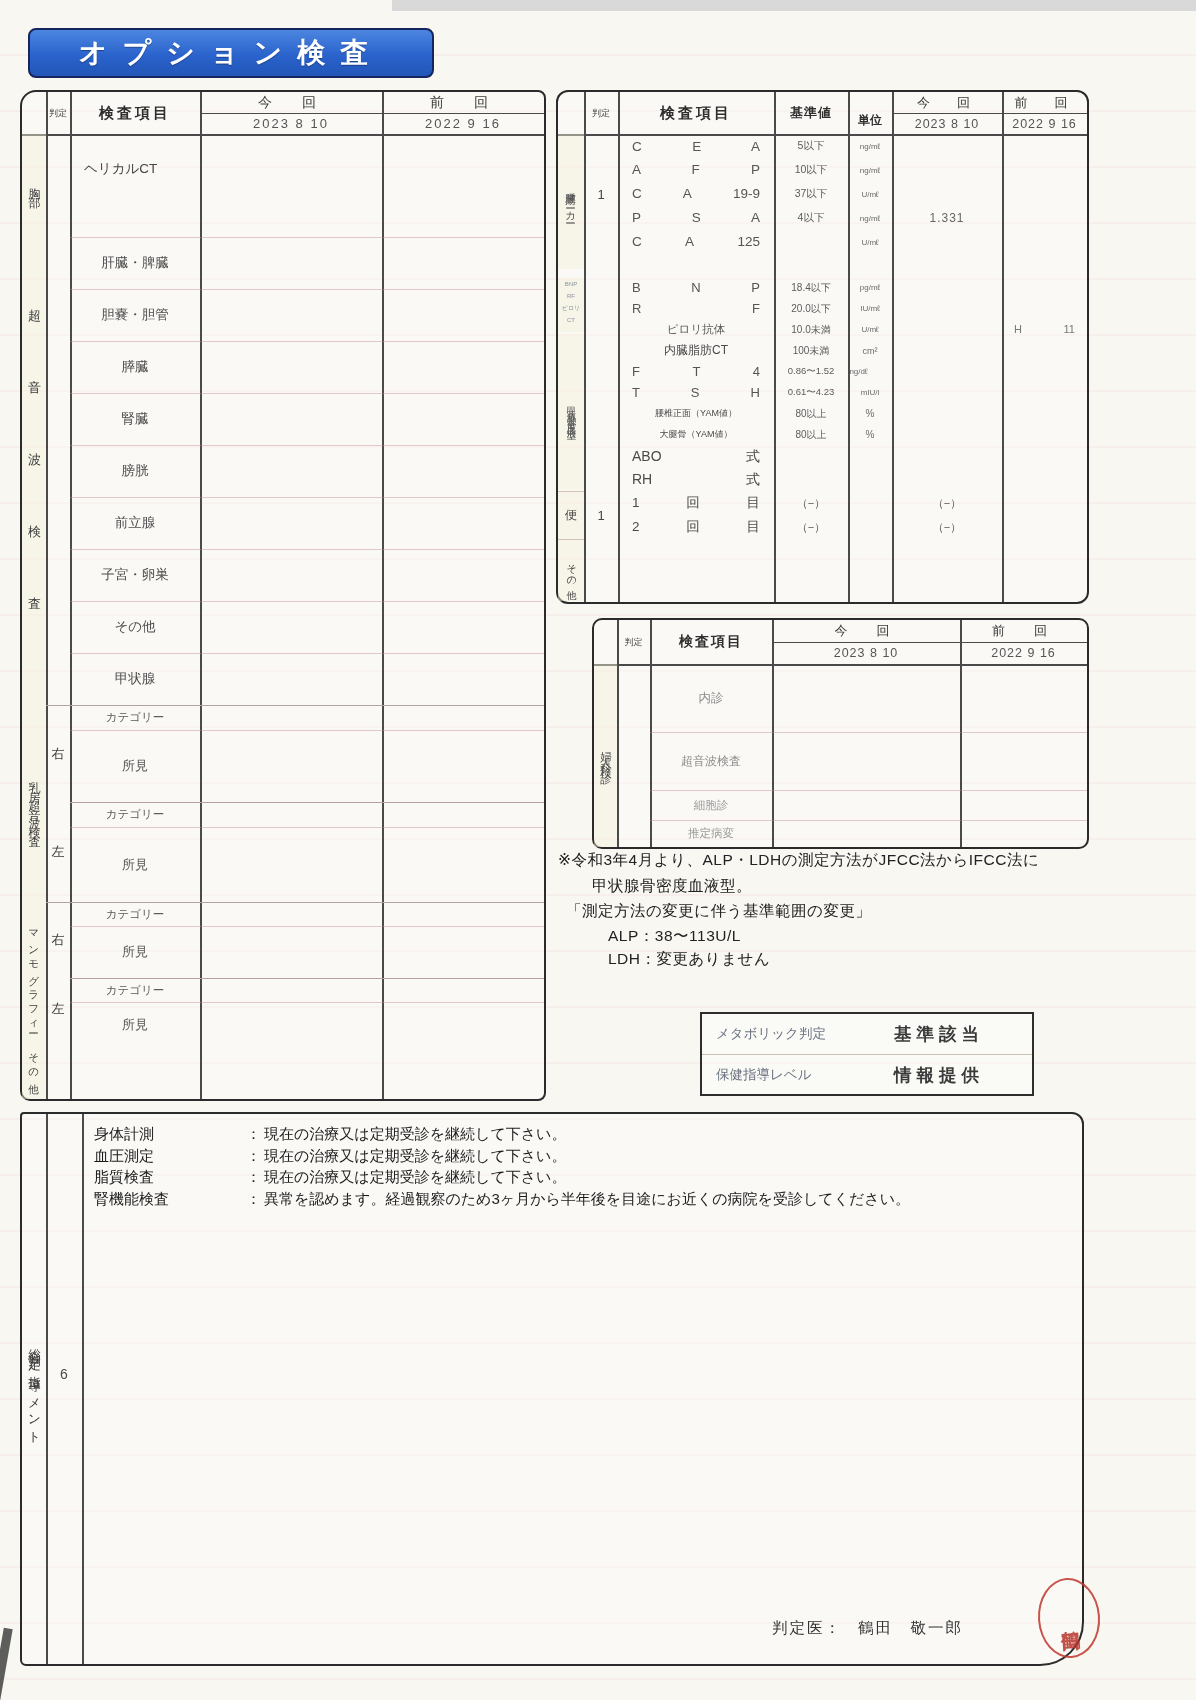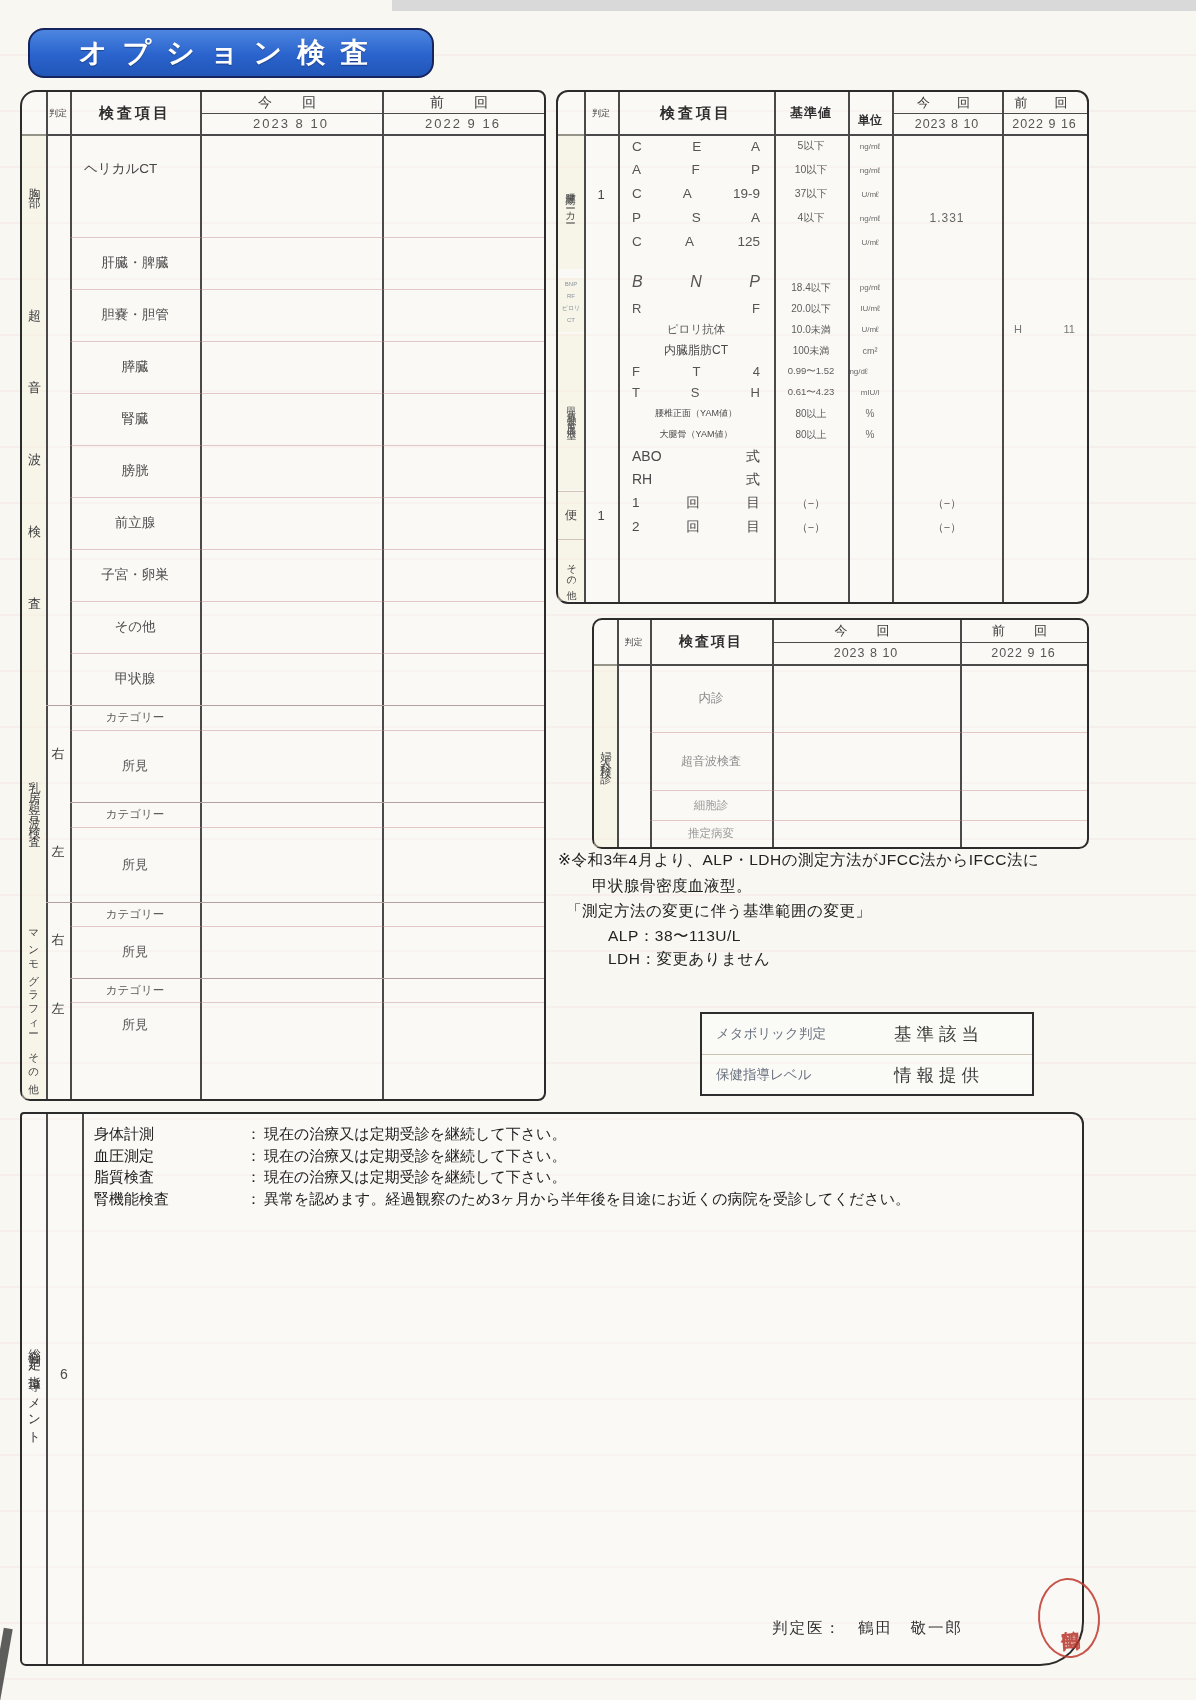--- a/index.html
+++ b/index.html
@@ -11,29 +11,29 @@
   .c{display:flex;align-items:center;justify-content:center;}
   .panel{position:absolute;border:2.5px solid #2b2b2b;border-radius:12px;background:rgba(255,255,255,.30);}
   .vl{position:absolute;width:1.5px;background:#4a4a4a;top:0;bottom:0;}
   .hl{position:absolute;height:1.5px;background:#4a4a4a;}
   .hm{position:absolute;height:1px;background:#b5a0a0;}
   .hf{position:absolute;height:1px;background:rgba(195,140,140,.45);}
   .vlab{writing-mode:vertical-rl;text-orientation:upright;display:flex;align-items:center;justify-content:center;color:#3c3c3c;}
   .hdr{font-weight:600;color:#2e2e2e;}
   .sp{display:block;text-align:justify;text-align-last:justify;}
   .sidebar-tint{background:rgba(244,238,214,.45);}
-  .banner{position:absolute;left:28px;top:28px;width:402px;height:46px;border:2.5px solid #17255f;border-radius:16px;
+  .banner{position:absolute;left:28px;top:28px;width:402px;height:46px;border:2.5px solid #17255f;border-radius:8px;
     background:linear-gradient(180deg,#4c86e0 0%,#2a63cc 55%,#2256b8 100%);
     color:#fff;font-size:28px;font-weight:bold;letter-spacing:15px;display:flex;align-items:center;justify-content:center;
     text-shadow:0 1px 1px rgba(0,0,30,.35);}
   .note-line{position:absolute;font-size:15.5px;color:#222;font-weight:500;letter-spacing:.5px;white-space:nowrap;}
   .metab{position:absolute;left:700px;top:1012px;width:330px;height:80px;border:2.5px solid #2e2e2e;background:rgba(255,255,255,.35);}
   .metab .row{height:40px;display:flex;align-items:center;}
   .metab .lab{width:178px;padding-left:14px;font-size:13.5px;color:#6b7280;}
-  .metab .val{font-size:17.5px;letter-spacing:5px;color:#3a3a3a;font-weight:400;}
+  .metab .val{font-size:17.5px;letter-spacing:5px;color:#3a3a3a;font-weight:700;}
   .comment-row{display:flex;line-height:21.5px;font-size:15px;color:#1c1c1c;font-weight:500;}
   .comment-row .lab{width:152px;flex:none;}
   .comment-row .sep{width:18px;flex:none;}
   .comment-row .txt{flex:1;}
   .stamp{position:absolute;left:1038px;top:1578px;width:58px;height:76px;border:2.5px solid #c0392f;border-radius:50%;
     color:#b9352b;display:flex;align-items:center;justify-content:center;transform:rotate(-4deg);opacity:.85;}
   .stamp span{writing-mode:vertical-rl;text-orientation:upright;font-size:19px;font-weight:700;letter-spacing:2px;}
   .doctor{position:absolute;left:772px;top:1618px;display:flex;gap:16px;font-size:15.5px;color:#333;letter-spacing:2px;}
   .tiny-lab{font-size:6px;color:#8a93a0;text-align:center;line-height:12px;}
   .scan-top{position:absolute;left:392px;top:0;width:804px;height:11px;background:rgba(150,156,162,.32);}
@@ -160,35 +160,35 @@
     <div class="abs sp" style="left:60px;top:90px;width:156px;height:24px;line-height:24px;padding:0 14px;box-sizing:border-box;font-size:13.5px;color:#555;">C A 19-9</div>
     <div class="abs c" style="left:216px;top:90px;width:74px;height:24px;font-size:10.5px;color:#5c5c5c;">37以下</div>
     <div class="abs c" style="left:290px;top:90px;width:44px;height:24px;font-size:8px;color:#6a6a6a;">U/mℓ</div>
     <div class="abs sp" style="left:60px;top:114px;width:156px;height:24px;line-height:24px;padding:0 14px;box-sizing:border-box;font-size:13.5px;color:#555;">P S A</div>
     <div class="abs c" style="left:216px;top:114px;width:74px;height:24px;font-size:10.5px;color:#5c5c5c;">4以下</div>
     <div class="abs c" style="left:290px;top:114px;width:44px;height:24px;font-size:8px;color:#6a6a6a;">ng/mℓ</div>
     <div class="abs c" style="left:334px;top:114px;width:110px;height:24px;font-size:12px;color:#666;letter-spacing:1px;">1.331</div>
     <div class="abs sp" style="left:60px;top:138px;width:156px;height:24px;line-height:24px;padding:0 14px;box-sizing:border-box;font-size:13.5px;color:#555;">C A 125</div>
     <div class="abs c" style="left:290px;top:138px;width:44px;height:24px;font-size:8px;color:#6a6a6a;">U/mℓ</div>
 
-    <div class="abs sp" style="left:60px;top:179px;width:156px;height:21px;line-height:21px;padding:0 14px;box-sizing:border-box;font-size:16px;color:#555;font-style:italic;">B N P</div>
+    <div class="abs sp" style="left:60px;top:185px;width:156px;height:21px;line-height:21px;padding:0 14px;box-sizing:border-box;font-size:13px;color:#555;">B N P</div>
     <div class="abs c" style="left:216px;top:185px;width:74px;height:21px;font-size:10px;color:#5c5c5c;">18.4以下</div>
     <div class="abs c" style="left:290px;top:185px;width:44px;height:21px;font-size:8px;color:#6a6a6a;">pg/mℓ</div>
     <div class="abs sp" style="left:60px;top:206px;width:156px;height:21px;line-height:21px;padding:0 14px;box-sizing:border-box;font-size:13px;color:#555;">R F</div>
     <div class="abs c" style="left:216px;top:206px;width:74px;height:21px;font-size:10px;color:#5c5c5c;">20.0以下</div>
     <div class="abs c" style="left:290px;top:206px;width:44px;height:21px;font-size:8px;color:#6a6a6a;">IU/mℓ</div>
     <div class="abs c" style="left:60px;top:227px;width:156px;height:21px;font-size:11.5px;color:#5c5c5c;">ピロリ抗体</div>
     <div class="abs c" style="left:216px;top:227px;width:74px;height:21px;font-size:10px;color:#5c5c5c;">10.0未満</div>
     <div class="abs c" style="left:290px;top:227px;width:44px;height:21px;font-size:8px;color:#6a6a6a;">U/mℓ</div>
     <div class="abs sp" style="left:444px;top:227px;width:85px;height:21px;line-height:21px;padding:0 12px;box-sizing:border-box;font-size:11px;color:#777;">H　11</div>
     <div class="abs c" style="left:60px;top:248px;width:156px;height:21px;font-size:12px;color:#4a4a4a;">内臓脂肪CT</div>
     <div class="abs c" style="left:216px;top:248px;width:74px;height:21px;font-size:10px;color:#5c5c5c;">100未満</div>
     <div class="abs c" style="left:290px;top:248px;width:44px;height:21px;font-size:9px;color:#6a6a6a;">cm²</div>
     <div class="abs sp" style="left:60px;top:269px;width:156px;height:21px;line-height:21px;padding:0 14px;box-sizing:border-box;font-size:13px;color:#555;">F T 4</div>
-    <div class="abs c" style="left:216px;top:269px;width:74px;height:21px;font-size:9.5px;color:#5c5c5c;">0.99〜1.52</div>
+    <div class="abs c" style="left:216px;top:269px;width:74px;height:21px;font-size:9.5px;color:#5c5c5c;">0.86〜1.52</div>
     <div class="abs c" style="left:290px;top:269px;width:21px;height:21px;font-size:8px;color:#6a6a6a;">ng/dℓ</div>
     <div class="abs sp" style="left:60px;top:290px;width:156px;height:21px;line-height:21px;padding:0 14px;box-sizing:border-box;font-size:13px;color:#555;">T S H</div>
     <div class="abs c" style="left:216px;top:290px;width:74px;height:21px;font-size:9.5px;color:#5c5c5c;">0.61〜4.23</div>
     <div class="abs c" style="left:290px;top:290px;width:44px;height:21px;font-size:8px;color:#6a6a6a;">mIU/l</div>
     <div class="abs c" style="left:60px;top:311px;width:156px;height:21px;font-size:9px;color:#4a4a4a;">腰椎正面（YAM値）</div>
     <div class="abs c" style="left:216px;top:311px;width:74px;height:21px;font-size:10px;color:#5c5c5c;">80以上</div>
     <div class="abs c" style="left:290px;top:311px;width:44px;height:21px;font-size:10px;color:#6a6a6a;">%</div>
     <div class="abs c" style="left:60px;top:332px;width:156px;height:21px;font-size:9px;color:#4a4a4a;">大腿骨（YAM値）</div>
     <div class="abs c" style="left:216px;top:332px;width:74px;height:21px;font-size:10px;color:#5c5c5c;">80以上</div>
     <div class="abs c" style="left:290px;top:332px;width:44px;height:21px;font-size:10px;color:#6a6a6a;">%</div>

